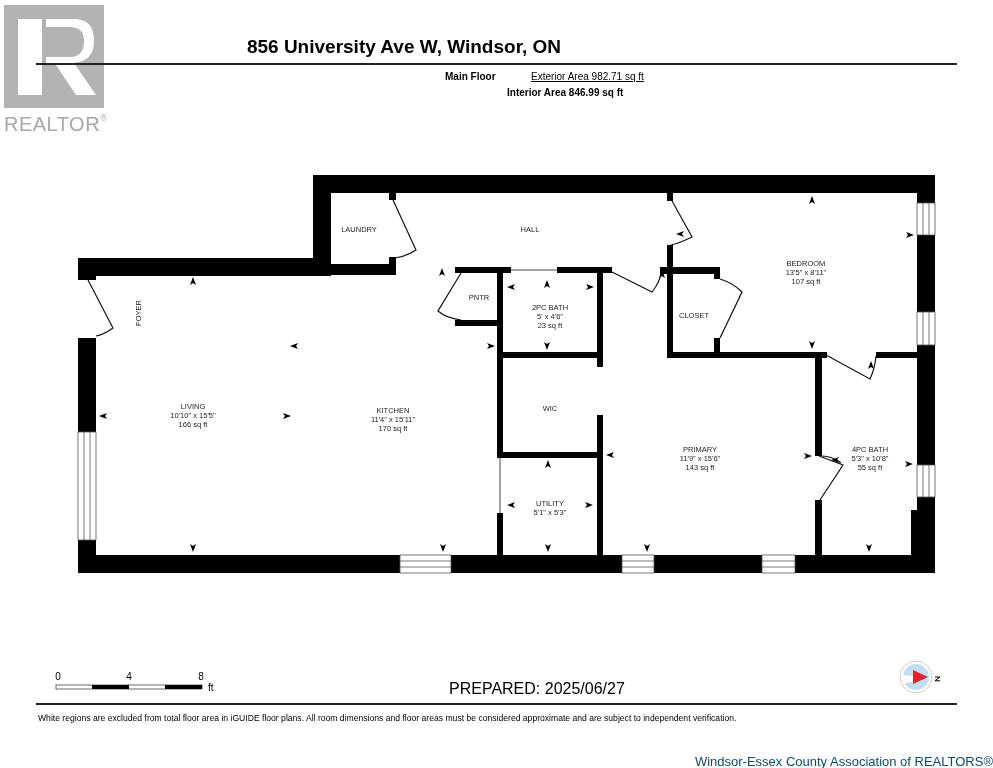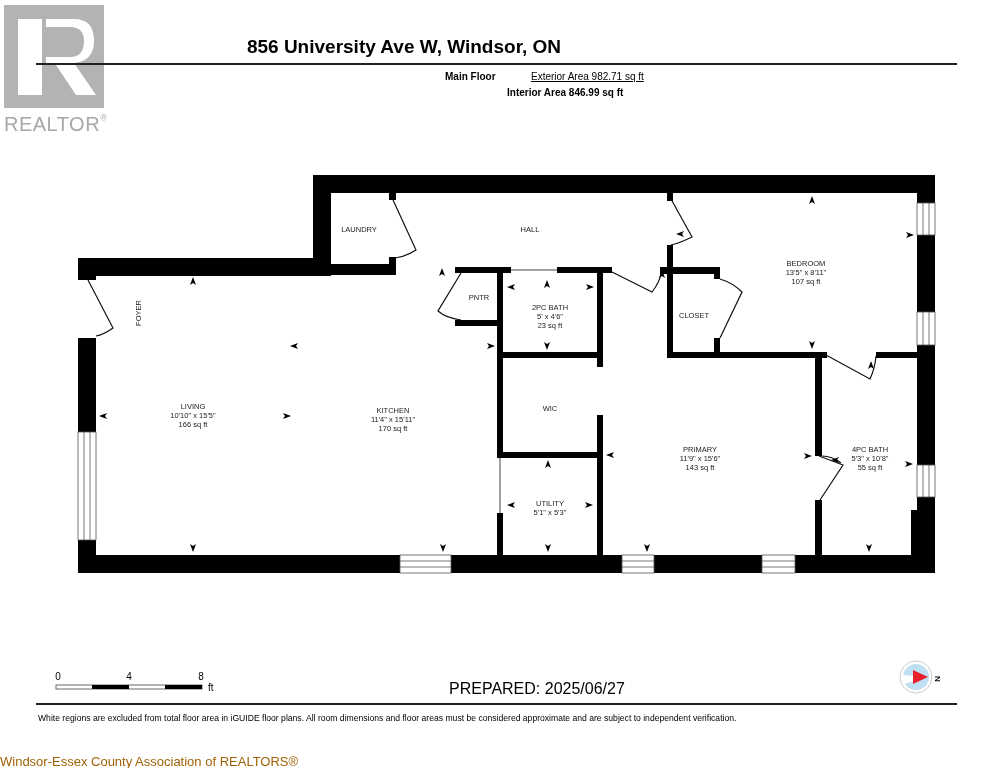--- a/index.html
+++ b/index.html
@@ -11,21 +11,21 @@
     .title { position: absolute; left: 0; width: 808px; top: 36px; text-align: center; font-weight: bold; font-size: 19px; }
     .rule { position: absolute; height: 2px; background: #222; }
     .area-block { position: absolute; left: 445px; top: 69px; font-size: 10px; line-height: 16px; }
     .area-block .lbl { font-weight: bold; display: inline-block; width: 86px; }
     .area-block .val { display: inline-block; text-decoration: underline; }
     .area-block .row2 { padding-left: 62px; font-weight: bold; }
     svg.plan { position: absolute; left: 0; top: 0; }
     .room-label { font-family: "Liberation Sans", sans-serif; font-size: 7.5px; fill: #222; }
     .prepared { position: absolute; left: 449px; top: 680px; font-size: 16px; }
     .disclaimer { position: absolute; left: 38px; top: 713px; font-size: 8.6px; }
-    .footer { position: absolute; left: 0; width: 993px; top: 754px; text-align: left; font-size: 13px; color: #a16207; }
+    .footer { position: absolute; left: 0; width: 993px; top: 754px; text-align: right; font-size: 13px; color: #0c4a6e; }
   </style>
 </head>
 <body>
 
 <div class="logo">
   <div class="logo-box">
     <svg width="100" height="103" viewBox="0 0 100 103">
       <rect x="14" y="14" width="24" height="76" fill="#fff"></rect>
       <path d="M42 14 H70 Q90 14 90 36 Q90 56 70 58 L92 90 H72 L52 60 H42 Z M42 22 V52 H66 Q80 52 80 36 Q80 22 66 22 Z" fill="#fff"></path>
     </svg>

